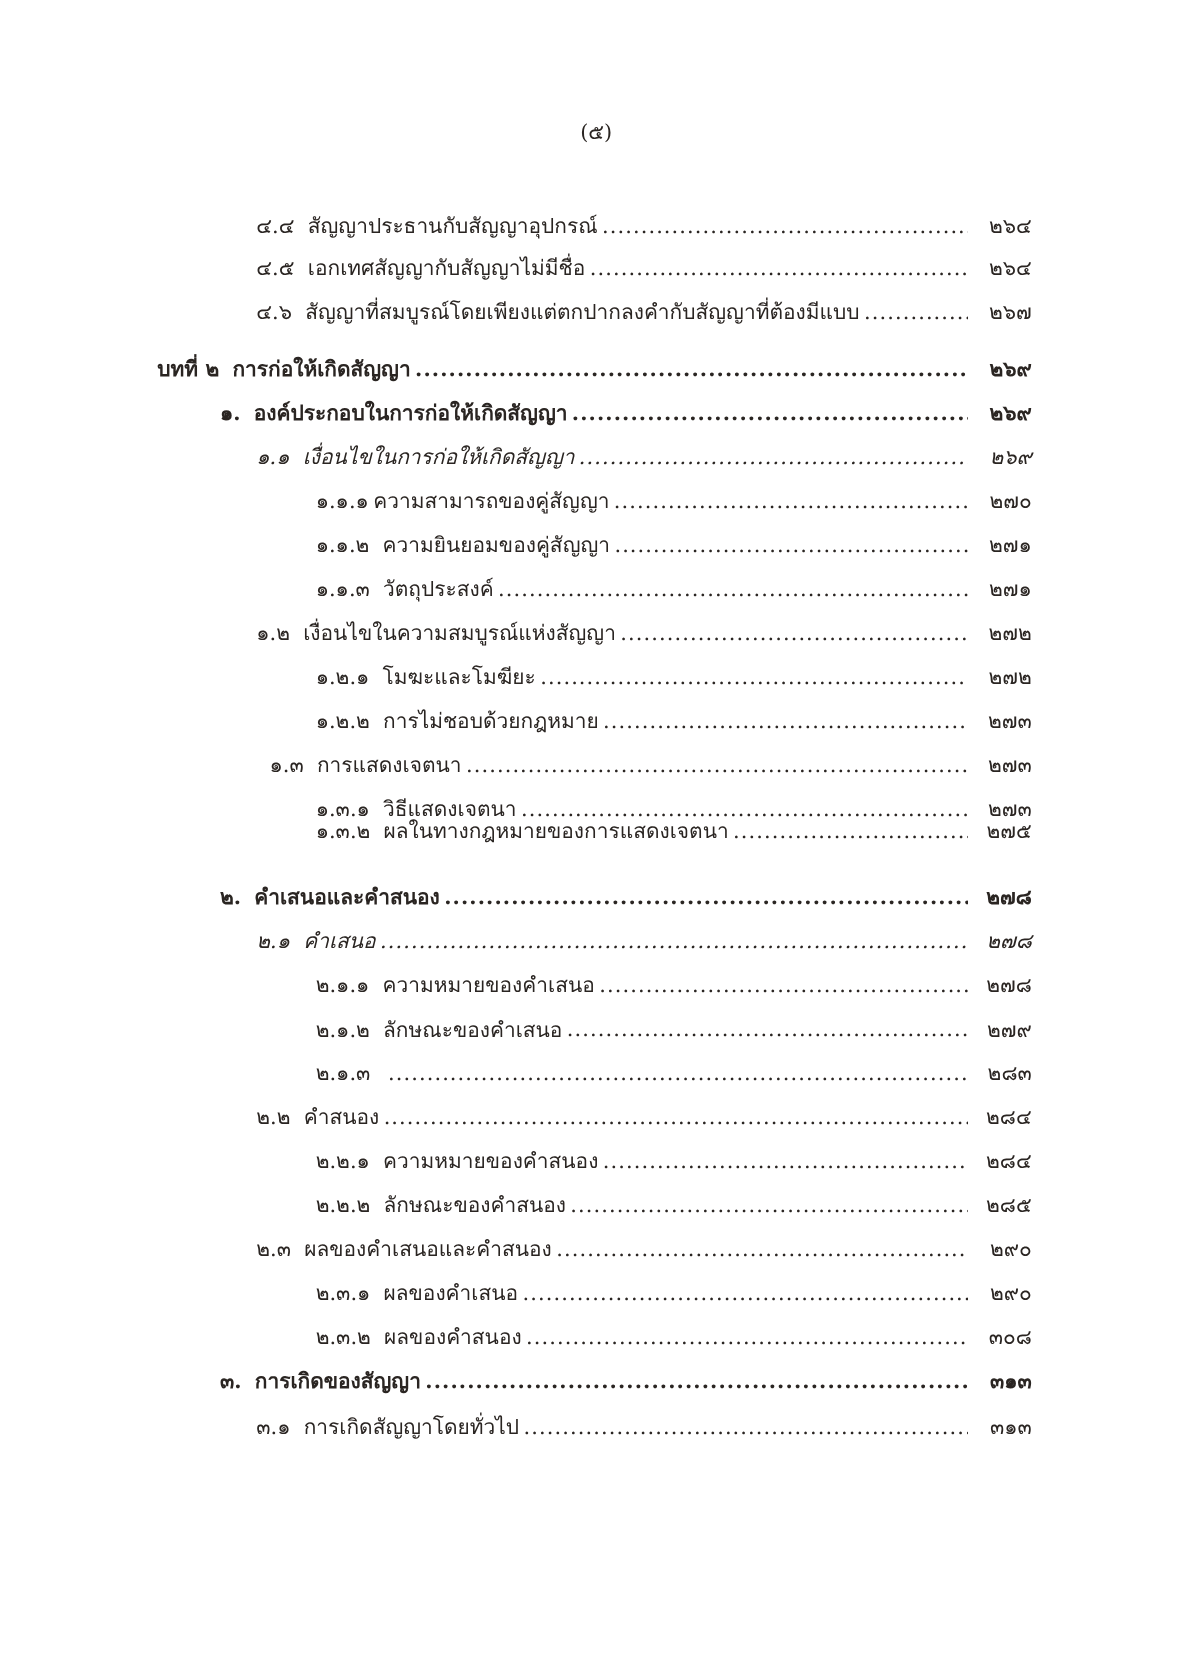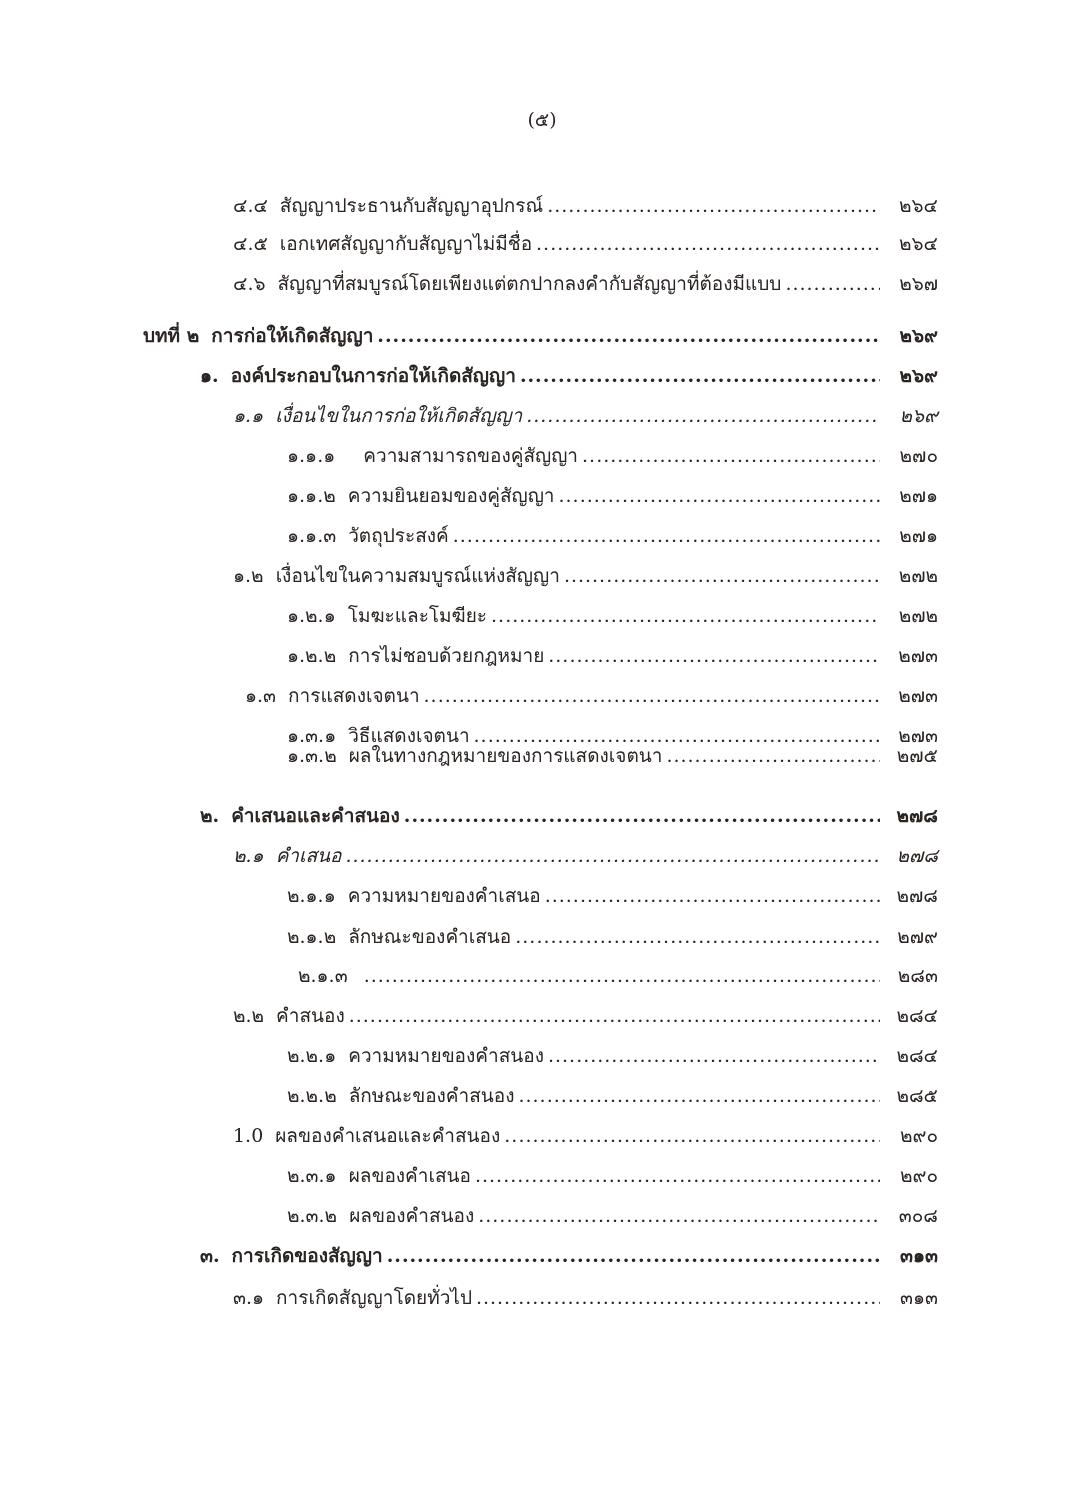--- a/index.html
+++ b/index.html
@@ -66,21 +66,21 @@
     <span class="leader"></span>
     <span class="page">๒๖๙</span>
   </div>
     <div class="toc-line" style="top: 400px; left: 233px; font-style: italic;">
     <span class="num" style="margin-right: 12px;">๑.๑</span>
     <span class="title">เงื่อนไขในการก่อให้เกิดสัญญา</span>
     <span class="leader"></span>
     <span class="page">๒๖๙</span>
   </div>
     <div class="toc-line" style="top: 440px; left: 287px;">
-    <span class="num" style="margin-right: 28px;">๑.๑.๑</span>
+    <span class="num" style="margin-right: 4px;">๑.๑.๑</span>
     <span class="title">ความสามารถของคู่สัญญา</span>
     <span class="leader"></span>
     <span class="page">๒๗๐</span>
   </div>
     <div class="toc-line" style="top: 480px; left: 287px;">
     <span class="num" style="margin-right: 12px;">๑.๑.๒</span>
     <span class="title">ความยินยอมของคู่สัญญา</span>
     <span class="leader"></span>
     <span class="page">๒๗๑</span>
   </div>
@@ -143,21 +143,21 @@
     <span class="title">ความหมายของคำเสนอ</span>
     <span class="leader"></span>
     <span class="page">๒๗๘</span>
   </div>
     <div class="toc-line" style="top: 920px; left: 287px; align-items: center;">
     <span class="num" style="margin-right: 12px;">๒.๑.๒</span>
     <span class="title">ลักษณะของคำเสนอ</span>
     <span class="leader"></span>
     <span class="page">๒๗๙</span>
   </div>
-    <div class="toc-line" style="top: 960px; left: 287px; margin-left: 11px;">
+    <div class="toc-line" style="top: 960px; left: 287px;">
     <span class="num" style="margin-right: 12px;">๒.๑.๓</span>
     <span class="leader"></span>
     <span class="page">๒๘๓</span>
   </div>
     <div class="toc-line" style="top: 1000px; left: 233px;">
     <span class="num" style="margin-right: 12px;">๒.๒</span>
     <span class="title">คำสนอง</span>
     <span class="leader"></span>
     <span class="page">๒๘๔</span>
   </div>
@@ -167,21 +167,21 @@
     <span class="leader"></span>
     <span class="page">๒๘๔</span>
   </div>
     <div class="toc-line" style="top: 1080px; left: 287px;">
     <span class="num" style="margin-right: 12px;">๒.๒.๒</span>
     <span class="title">ลักษณะของคำสนอง</span>
     <span class="leader"></span>
     <span class="page">๒๘๕</span>
   </div>
     <div class="toc-line" style="top: 1120px; left: 233px;">
-    <span class="num" style="margin-right: 12px;">1.0</span>
+    <span class="num" style="margin-right: 12px;">๒.๓</span>
     <span class="title">ผลของคำเสนอและคำสนอง</span>
     <span class="leader"></span>
     <span class="page">๒๙๐</span>
   </div>
     <div class="toc-line" style="top: 1160px; left: 287px;">
     <span class="num" style="margin-right: 12px;">๒.๓.๑</span>
     <span class="title">ผลของคำเสนอ</span>
     <span class="leader"></span>
     <span class="page">๒๙๐</span>
   </div>

